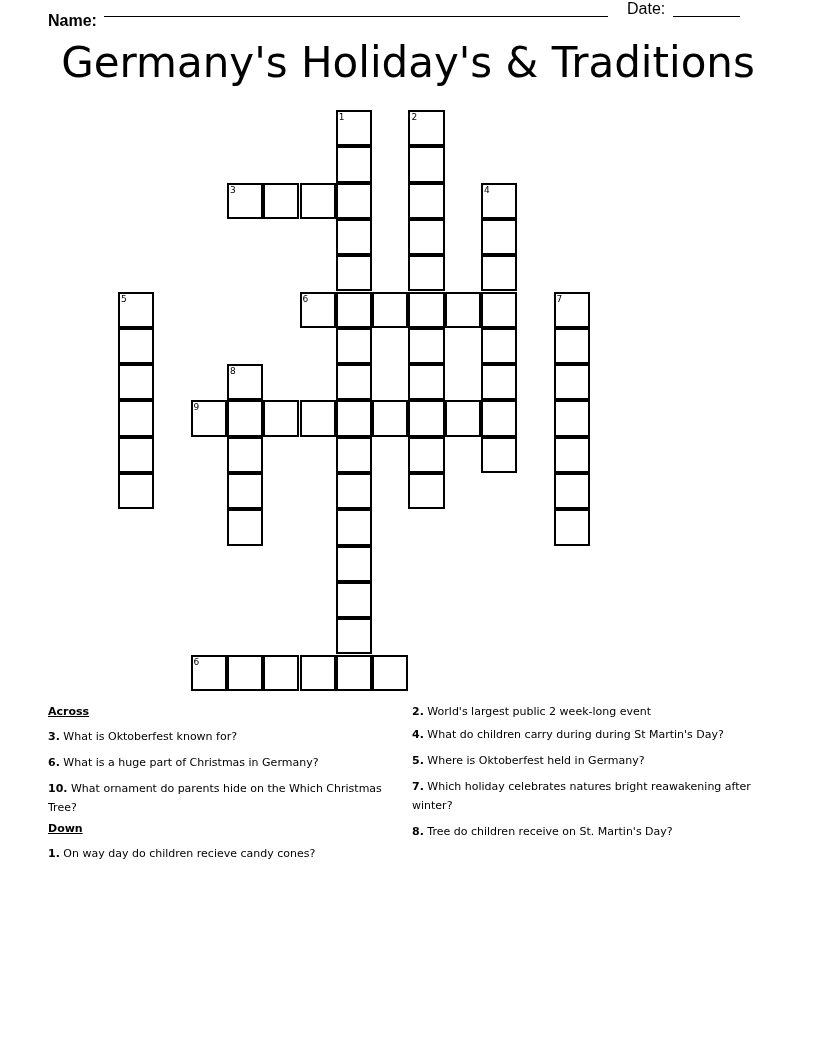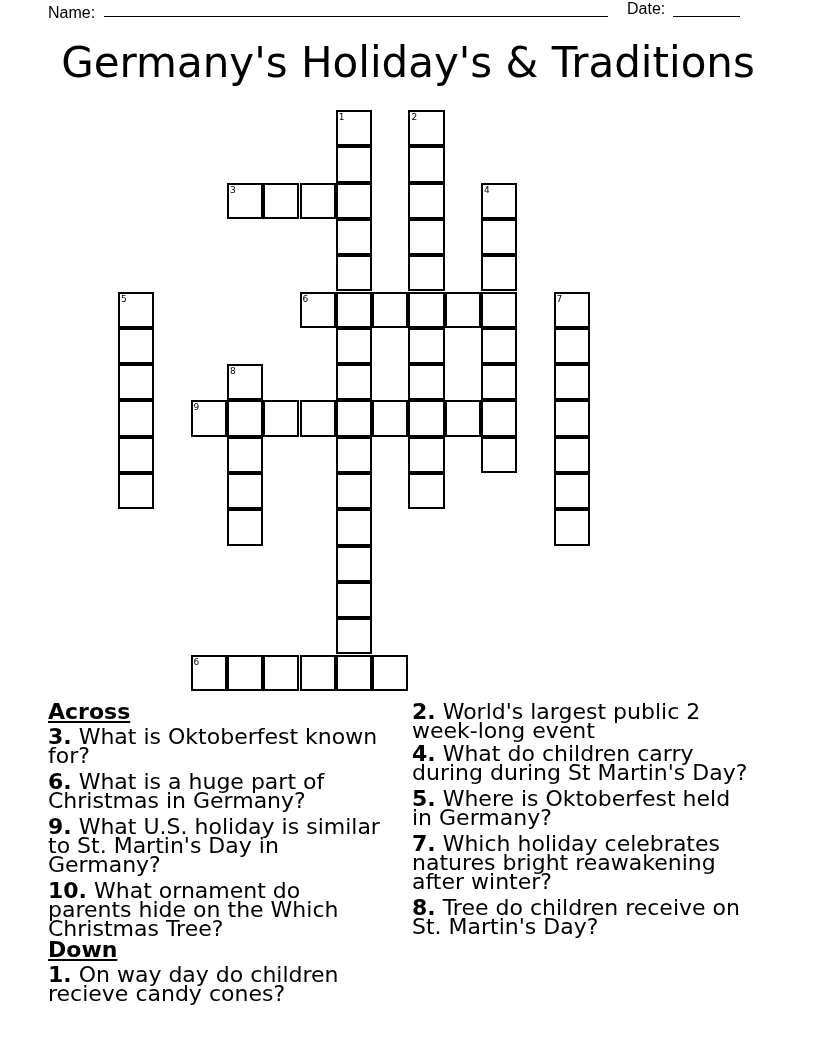--- a/index.html
+++ b/index.html
@@ -1,26 +1,26 @@
 <!DOCTYPE html>
 <html><head>
 <meta charset="utf-8">
 <style>
   html, body { margin: 0; padding: 0; background: #ffffff; }
   body { width: 816px; height: 1056px; position: relative; overflow: hidden; font-family: "DejaVu Sans", sans-serif; color: #000; }
   .header-line { position: absolute; top: 0; left: 0; width: 816px; height: 20px; font-family: "Liberation Sans", sans-serif; font-size: 16px; }
-  .name-label { position: absolute; left: 48px; top: 4px; }
+  .name-label { position: absolute; left: 48px; top: 12px; font-weight: bold; }
   .name-line { position: absolute; left: 104px; top: 16px; width: 504px; border-bottom: 1px solid #000; }
   .date-label { position: absolute; left: 627px; top: 0px; }
   .date-line { position: absolute; left: 673px; top: 16px; width: 67px; border-bottom: 1px solid #000; }
   .title { position: absolute; top: 38px; left: 0; width: 816px; text-align: center; font-size: 42px; font-family: "DejaVu Sans", sans-serif; letter-spacing: 0px; }
   .grid { position: absolute; left: 0; top: 0; width: 816px; height: 700px; }
   .cell { position: absolute; width: 36.3px; height: 36.3px; box-sizing: border-box; border: 2px solid #000; background: #fff; }
   .cell .num { position: absolute; left: 1px; top: 0px; font-size: 9px; font-family: "DejaVu Sans", sans-serif; line-height: 11px; }
-  .clues { position: absolute; top: 702px; font-size: 22px; line-height: 19px; font-family: "DejaVu Sans", sans-serif; }
+  .clues { position: absolute; top: 702px; font-size: 11px; line-height: 19px; font-family: "DejaVu Sans", sans-serif; }
   .clues.left { left: 48px; width: 340px; }
   .clues.right { left: 412px; width: 345px; }
   .clue-heading { font-weight: bold; text-decoration: underline; margin-bottom: 6px; display: block; }
   .clue { margin-bottom: 7px; }
   .clue b { font-weight: bold; }
 </style>
 </head>
 <body>
 
 <div class="header-line">
@@ -121,21 +121,20 @@
     <div class="cell" style="left: 226.9px; top: 654.5px;"></div>
     <div class="cell" style="left: 263.2px; top: 654.5px;"></div>
     <div class="cell" style="left: 299.5px; top: 654.5px;"></div>
     <div class="cell" style="left: 372.1px; top: 654.5px;"></div>
   </div>
 
 <div class="clues left">
   <span class="clue-heading">Across</span>
   <div class="clue"><b>3.</b><span> What is Oktoberfest known for?</span></div>
   <div class="clue"><b>6.</b><span> What is a huge part of Christmas in Germany?</span></div>
-  <div class="clue"><b>9.</b><span> What U.S. holiday is similar to St. Martin's Day in Germany?</span></div>
   <div class="clue" style="margin-bottom:2px"><b>10.</b><span> What ornament do parents hide on the Which Christmas Tree?</span></div>
   <span class="clue-heading">Down</span>
   <div class="clue"><b>1.</b><span> On way day do children recieve candy cones?</span></div>
 </div>
 
 <div class="clues right">
   <div class="clue" style="margin-bottom:4px"><b>2.</b><span> World's largest public 2 week-long event</span></div>
   <div class="clue"><b>4.</b><span> What do children carry during during St Martin's Day?</span></div>
   <div class="clue"><b>5.</b><span> Where is Oktoberfest held in Germany?</span></div>
   <div class="clue"><b>7.</b><span> Which holiday celebrates natures bright reawakening after winter?</span></div>

